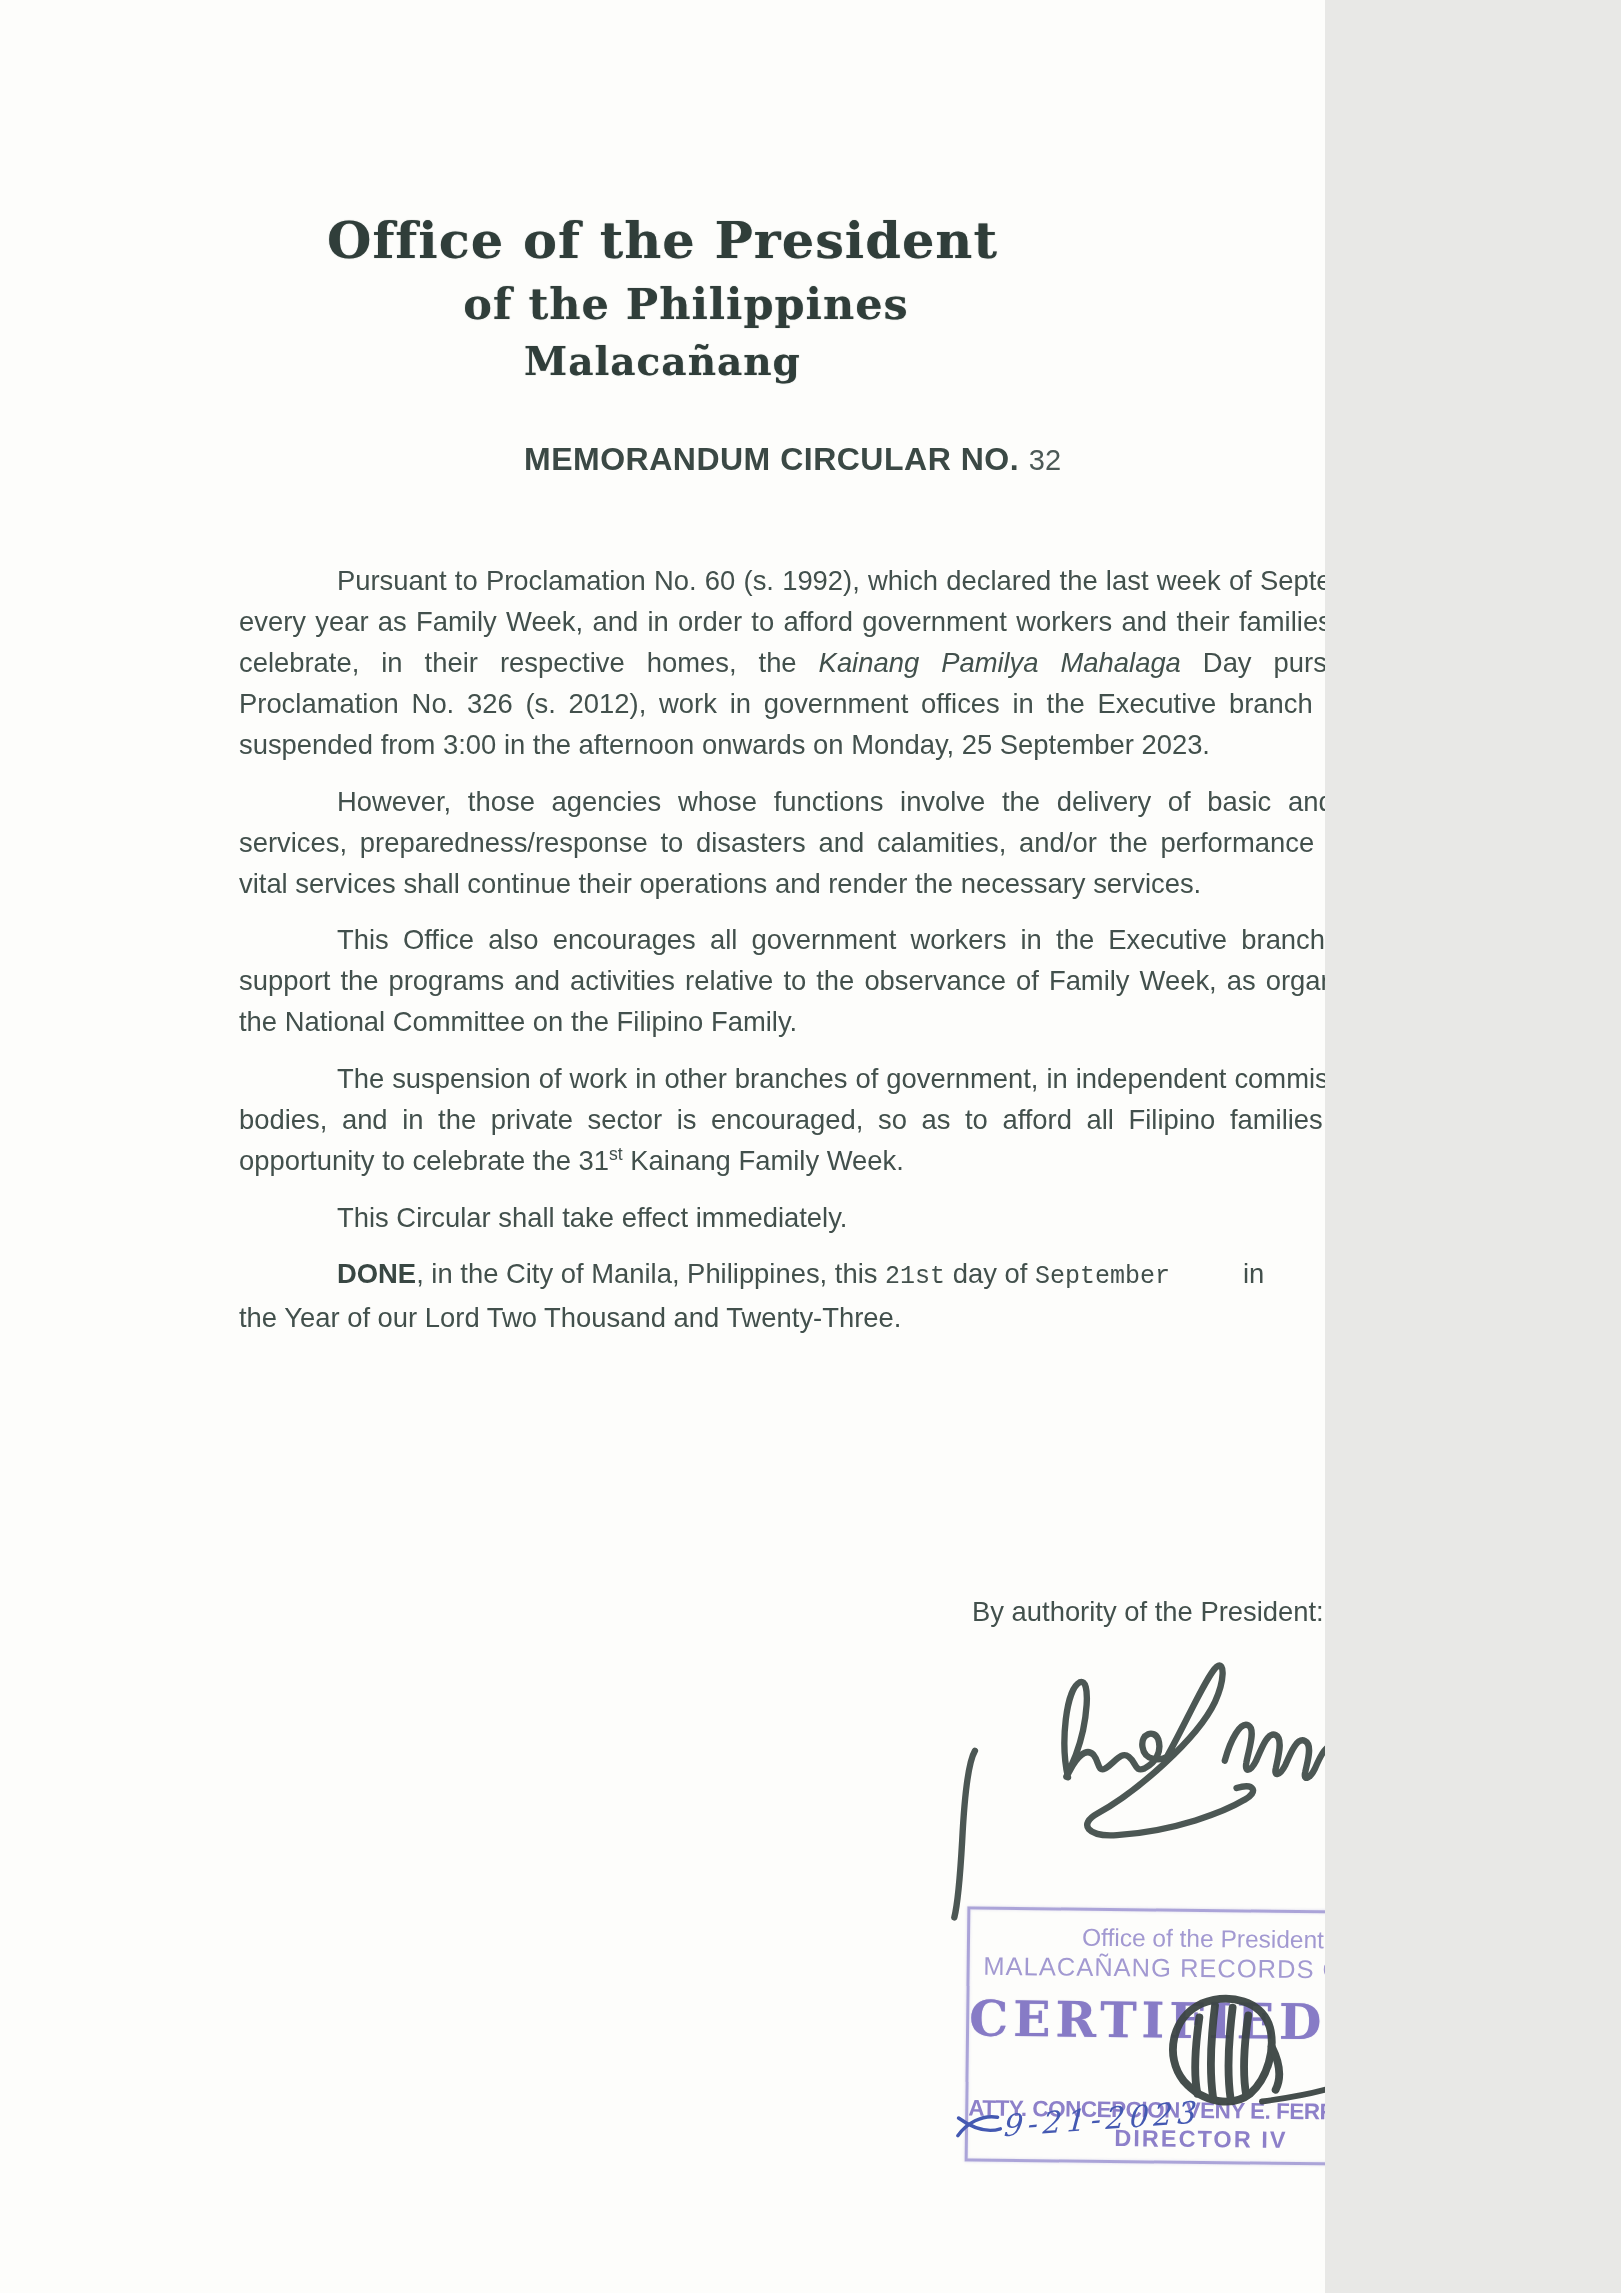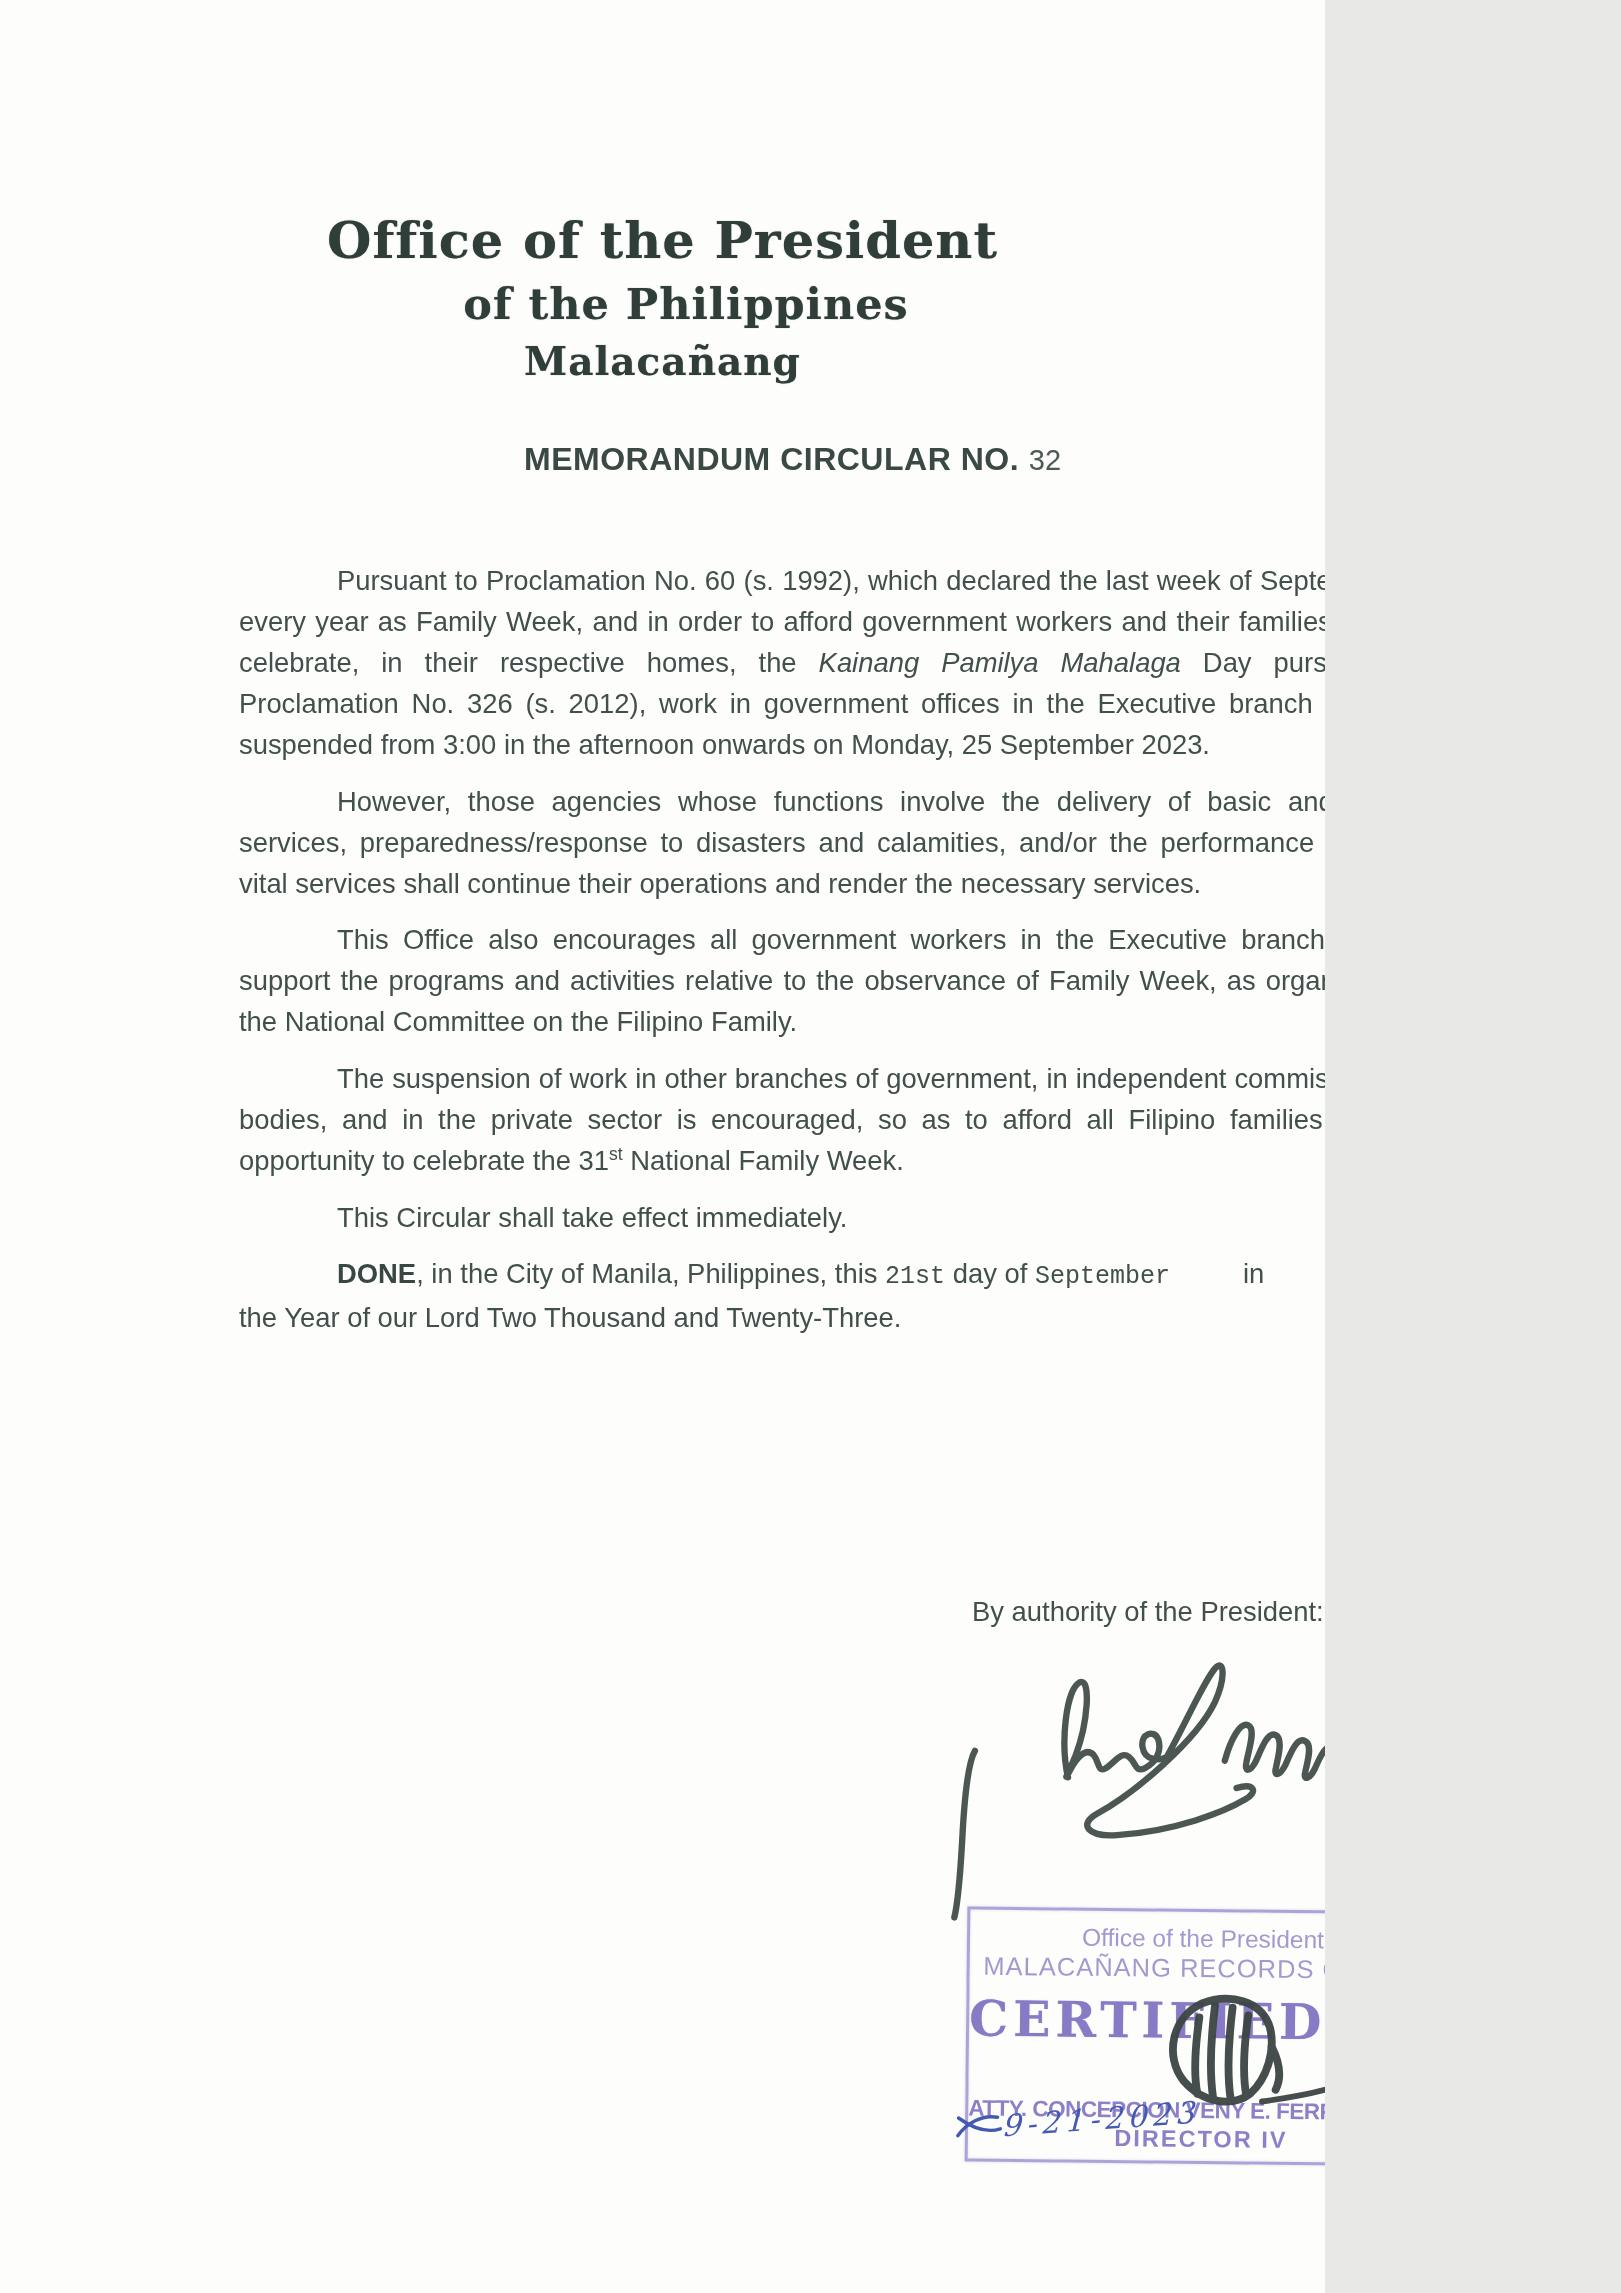--- a/index.html
+++ b/index.html
@@ -73,21 +73,21 @@
   </header>
 
   <div class="memo-title">
     <span class="memo-label">MEMORANDUM CIRCULAR NO.</span><span class="memo-no">32</span>
   </div>
 
   <main class="body-text">
     <p><span>Pursuant to Proclamation No. 60 (s. 1992), which declared the last week of September of every year as Family Week, and in order to afford government workers and their families time to celebrate, in their respective homes, the </span><em>Kainang Pamilya Mahalaga</em><span> Day pursuant to Proclamation No. 326 (s. 2012), work in government offices in the Executive branch shall be suspended from 3:00 in the afternoon onwards on Monday, 25 September 2023.</span></p>
     <p>However, those agencies whose functions involve the delivery of basic and health services, preparedness/response to disasters and calamities, and/or the performance of other vital services shall continue their operations and render the necessary services.</p>
     <p>This Office also encourages all government workers in the Executive branch to fully support the programs and activities relative to the observance of Family Week, as organized by the National Committee on the Filipino Family.</p>
-    <p><span>The suspension of work in other branches of government, in independent commissions or bodies, and in the private sector is encouraged, so as to afford all Filipino families the full opportunity to celebrate the 31</span><sup>st</sup><span> National Family Week.</span></p>
+    <p><span>The suspension of work in other branches of government, in independent commissions or bodies, and in the private sector is encouraged, so as to afford all Filipino families the full opportunity to celebrate the 31</span><sup>st</sup><span> Kainang Family Week.</span></p>
     <p>This Circular shall take effect immediately.</p>
     <p class="done1"><strong>DONE</strong><span>, in the City of Manila, Philippines, this </span><span class="typed">21st</span><span> day of </span><span class="typed">September</span><span class="gap-spacer"></span><span>in</span></p>
     <p class="noindent">the Year of our Lord Two Thousand and Twenty-Three.</p>
   </main>
 
   <div class="authority">By authority of the President:</div>
 
 
   <svg class="sig-svg" width="490" height="294" viewBox="0 0 500 300" fill="none" stroke="#3e4946" stroke-width="6.5" stroke-linecap="round" opacity=".92">
     <path d="M 55,108 C 48,120 44,160 42,200 C 40,235 38,262 34,278"></path>

